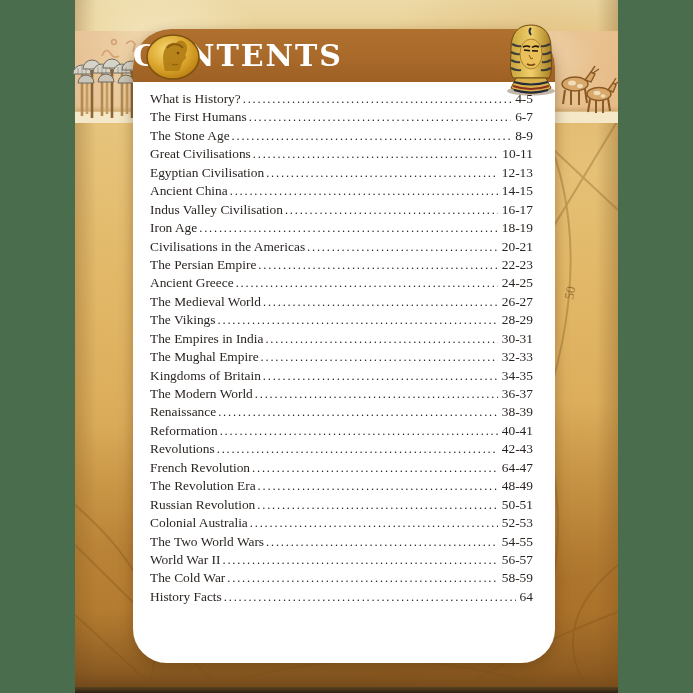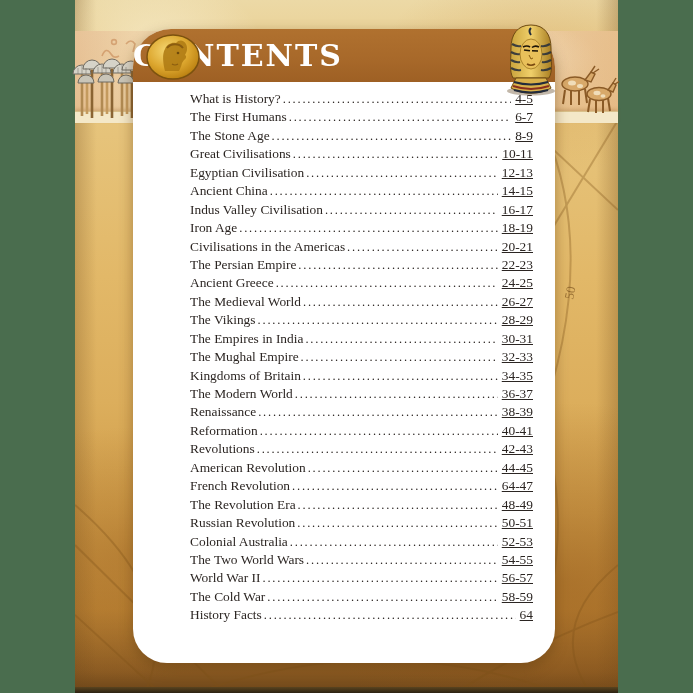--- a/index.html
+++ b/index.html
@@ -59,29 +59,29 @@
   }
   .coin{position:absolute;left:13px;top:5px;width:54px;height:46px;}
   .mask{position:absolute;left:504px;top:24px;width:54px;height:72px;}
   
   .toc{
     position:absolute;left:17px;right:22px;top:61px;bottom:2px;
     overflow:hidden;
   }
   .row{
     height:18.45px;line-height:18px;display:flex;align-items:baseline;
-    font-size:13.4px;color:#2b2522;margin-left:40px;
+    font-size:13.4px;color:#2b2522;
   }
   .row .t{white-space:nowrap;padding-right:2px;}
   .row .l{flex:1 1 auto;overflow:hidden;min-width:8px;white-space:nowrap;}
   .row .l::after{
     content:"....................................................................................................................................";
     letter-spacing:1.8px;font-size:12.5px;color:#2b2522;
   }
-  .row .p{white-space:nowrap;padding-left:4px;text-decoration:underline;}
+  .row .p{white-space:nowrap;padding-left:4px;}
 </style>
 </head>
 <body>
 
 <div class="stage">
 
   <div class="parchment"></div>
 
   <svg class="map-lines" viewBox="0 0 543 693">
     <g fill="none" stroke="#7d5118" stroke-width="2" opacity="0.32">
@@ -295,25 +295,20 @@
     <span class="l"></span>
     <span class="p">40-41</span>
   </div>
 
   <div class="row">
     <span class="t">Revolutions</span>
     <span class="l"></span>
     <span class="p">42-43</span>
   </div>
 
-  <div class="row">
-    <span class="t">American Revolution</span>
-    <span class="l"></span>
-    <span class="p">44-45</span>
-  </div>
 
   <div class="row">
     <span class="t">French Revolution</span>
     <span class="l"></span>
     <span class="p">64-47</span>
   </div>
 
   <div class="row">
     <span class="t">The Revolution Era</span>
     <span class="l"></span>

